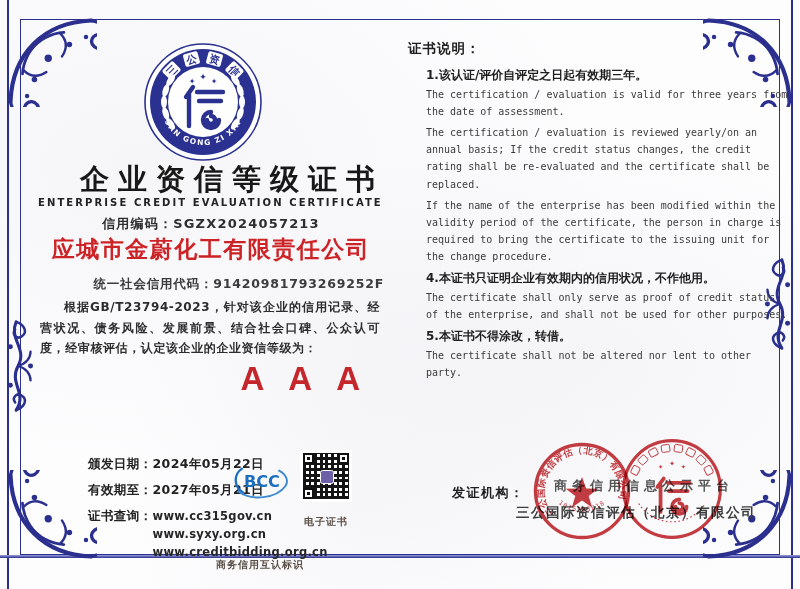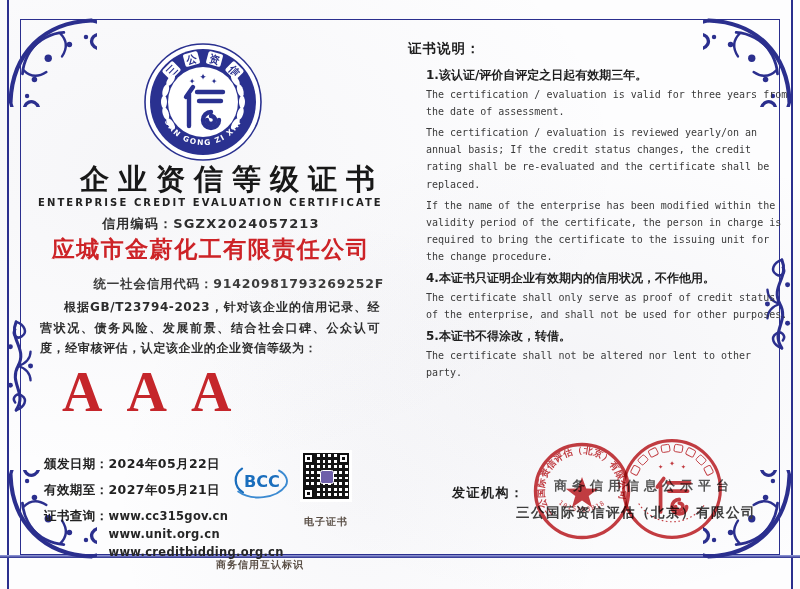--- a/index.html
+++ b/index.html
@@ -30,25 +30,25 @@
     font-size:10px;font-weight:bold;color:#222;letter-spacing:2.1px;white-space:nowrap;}
   .codeline{position:absolute;left:0;top:215px;width:100%;text-align:center;
     font-size:13px;font-weight:bold;color:#2e2e2e;letter-spacing:1.2px;}
   .company{position:absolute;left:0;top:234px;width:100%;text-align:center;
     font-size:23px;font-weight:900;color:#cd2327;letter-spacing:1.5px;white-space:nowrap;}
   .uscc{position:absolute;left:0;top:276px;width:100%;text-align:right;
     font-size:12.5px;font-weight:bold;color:#3c3c3c;letter-spacing:0.8px;}
   .para{position:absolute;left:2px;top:297px;width:340px;
     font-size:12px;font-weight:700;color:#2d2d2d;line-height:1.72;
     text-align:justify;text-indent:2em;letter-spacing:0.6px;}
-  .rating{position:absolute;left:0;top:360px;width:100%;text-align:left;
-    font-family:Liberation Serif, serif;
-    font-size:56px;font-weight:bold;color:#c5262b;letter-spacing:24px;text-indent:24px;}
+  .rating{position:absolute;left:0;top:360px;width:100%;text-align:right;
+    font-family:Liberation Sans, sans-serif;
+    font-size:33px;font-weight:bold;color:#c5262b;letter-spacing:24px;text-indent:24px;}
   .dates{position:absolute;left:6px;top:456px;font-size:12.5px;font-weight:bold;color:#222;}
-  .dates .row{margin-bottom:9px;letter-spacing:0.4px;}
+  .dates .row{margin-bottom:9px;letter-spacing:0.4px;margin-left:44px;}
   .query{display:flex;}
   .query .urls{line-height:1.55;font-size:11.5px;color:#262626;letter-spacing:0.3px;}
   .bcc{position:absolute;left:192px;top:462px;width:62px;height:38px;}
   .bcc-caption{position:absolute;left:152px;top:515px;width:140px;text-align:center;
     font-size:10px;color:#5a4f46;font-weight:bold;letter-spacing:1px;margin-top:43px;}
   .qr{position:absolute;left:262px;top:450px;width:52px;height:52px;background:#fff;
     box-sizing:border-box;padding:3px;}
   .qr .grid{position:relative;width:100%;height:100%;
     background-image:
       repeating-linear-gradient(0deg,#141414 0 2.8px,transparent 2.8px 5.6px),
@@ -264,21 +264,21 @@
 
     <div class="rating">AAA</div>
 
     <div class="dates">
       <div class="row"><span>颁发日期：</span><span>2024年05月22日</span></div>
       <div class="row"><span>有效期至：</span><span>2027年05月21日</span></div>
       <div class="row query">
         <span>证书查询：</span>
         <span class="urls">
           <div>www.cc315gov.cn</div>
-          <div>www.unit.org.cn</div>
+          <div>www.syxy.org.cn</div>
           <div>www.creditbidding.org.cn</div>
         </span>
       </div>
     </div>
 
     <svg class="bcc" viewBox="0 0 64 40">
       <path d="M12,7 C3,13 3,26 13,32" stroke="#1a6ebd" stroke-width="2.4" fill="none" stroke-linecap="round"></path>
       <path d="M8,31 C22,41 48,39 58,25 C61,20 59,13 51,9" stroke="#3b8ad1" stroke-width="2" fill="none" stroke-linecap="round"></path>
       <text x="33" y="26" text-anchor="middle" font-family="DejaVu Sans, sans-serif" font-size="17" font-weight="bold" fill="#1a6ebd">BCC</text>
     </svg>

